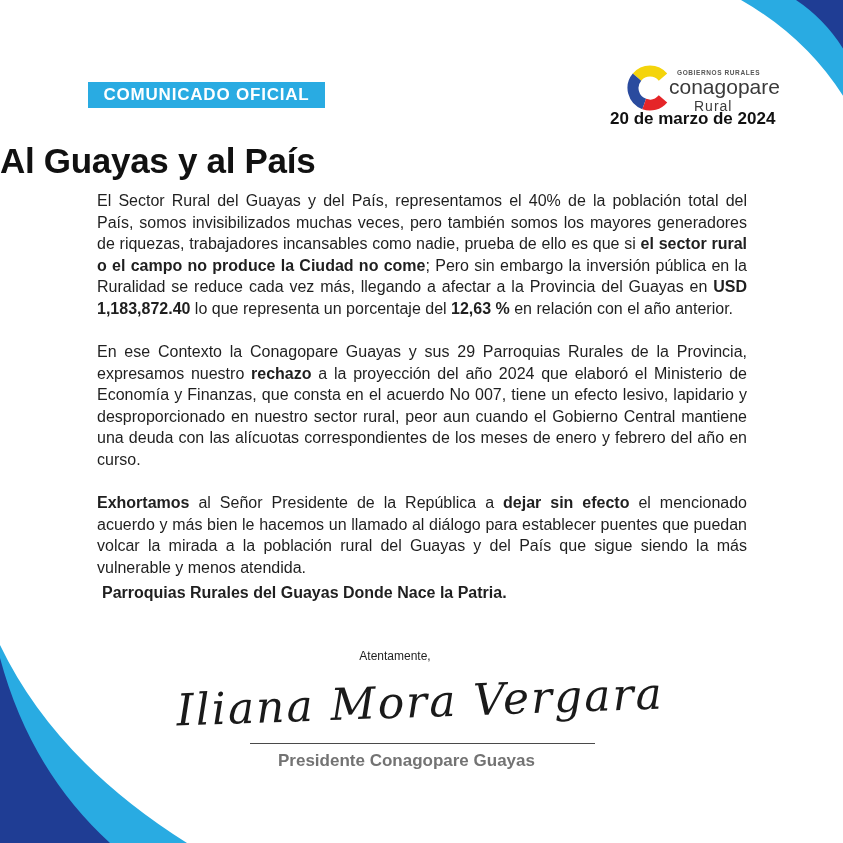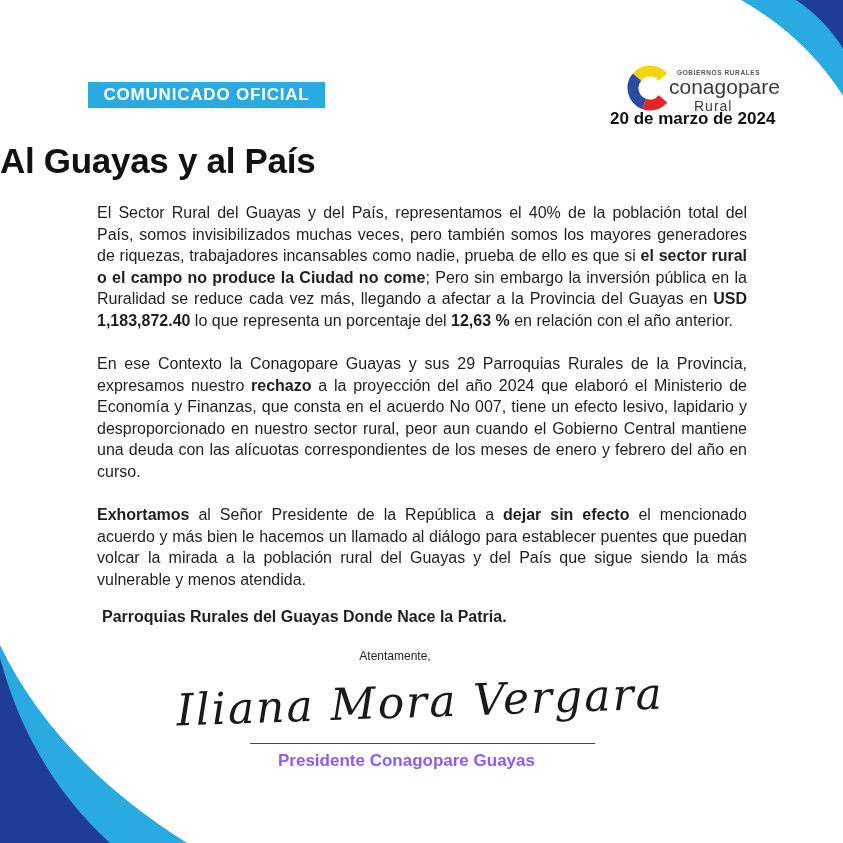--- a/index.html
+++ b/index.html
@@ -29,34 +29,34 @@
   .logo-sub{position:absolute;left:84px;top:36px;font-size:14px;color:#3a3a3a;
     letter-spacing:1px;white-space:nowrap;}
   .date{position:absolute;left:0;top:47px;width:150px;text-align:right;
     font-size:17px;font-weight:bold;color:#111;white-space:nowrap;}
   
   .title{position:absolute;left:0;top:141px;width:100%;text-align:left;
     font-size:35px;font-weight:bold;color:#111;letter-spacing:-.3px;}
   
   .body{position:absolute;left:97px;top:186px;width:650px;
     font-size:16px;line-height:21.5px;color:#1f1f1f;}
-  .body p{margin:16px 0 22px;text-align:justify;}
+  .body p{margin:4px 0 22px;text-align:justify;}
   .body p.last{margin-bottom:0;}
   .b{font-weight:bold;}
   .slogan{font-weight:bold;padding-left:5px;text-align:left;margin:0;}
   
   .salutation{position:absolute;left:0;top:649px;width:790px;text-align:center;
     font-size:12px;color:#1f1f1f;}
   .signature{position:absolute;left:0;top:676px;width:840px;text-align:center;
     font-family:"DejaVu Serif",serif;font-style:italic;font-size:44px;
     color:#1a1a1a;transform:rotate(-2deg);letter-spacing:2px;white-space:nowrap;}
   .sig-line{position:absolute;left:250px;top:743px;width:345px;height:1px;
     background:#4a4a4a;}
   .president{position:absolute;left:0;top:751px;width:813px;text-align:center;
-    font-size:17px;font-weight:bold;color:#8b5cf6;}
+    font-size:17px;font-weight:bold;color:#737373;}
 </style>
 </head>
 <body>
 
 <div class="page">
 
   <svg class="corner tr" width="160" height="190" viewBox="0 0 160 190">
     <path d="M22,0 L160,0 L160,178 Q127,60 22,0 Z" fill="#29abe2"></path>
     <path d="M77,0 L160,0 L160,157 Q145,45 77,0 Z" fill="#1f3d94"></path>
   </svg>

